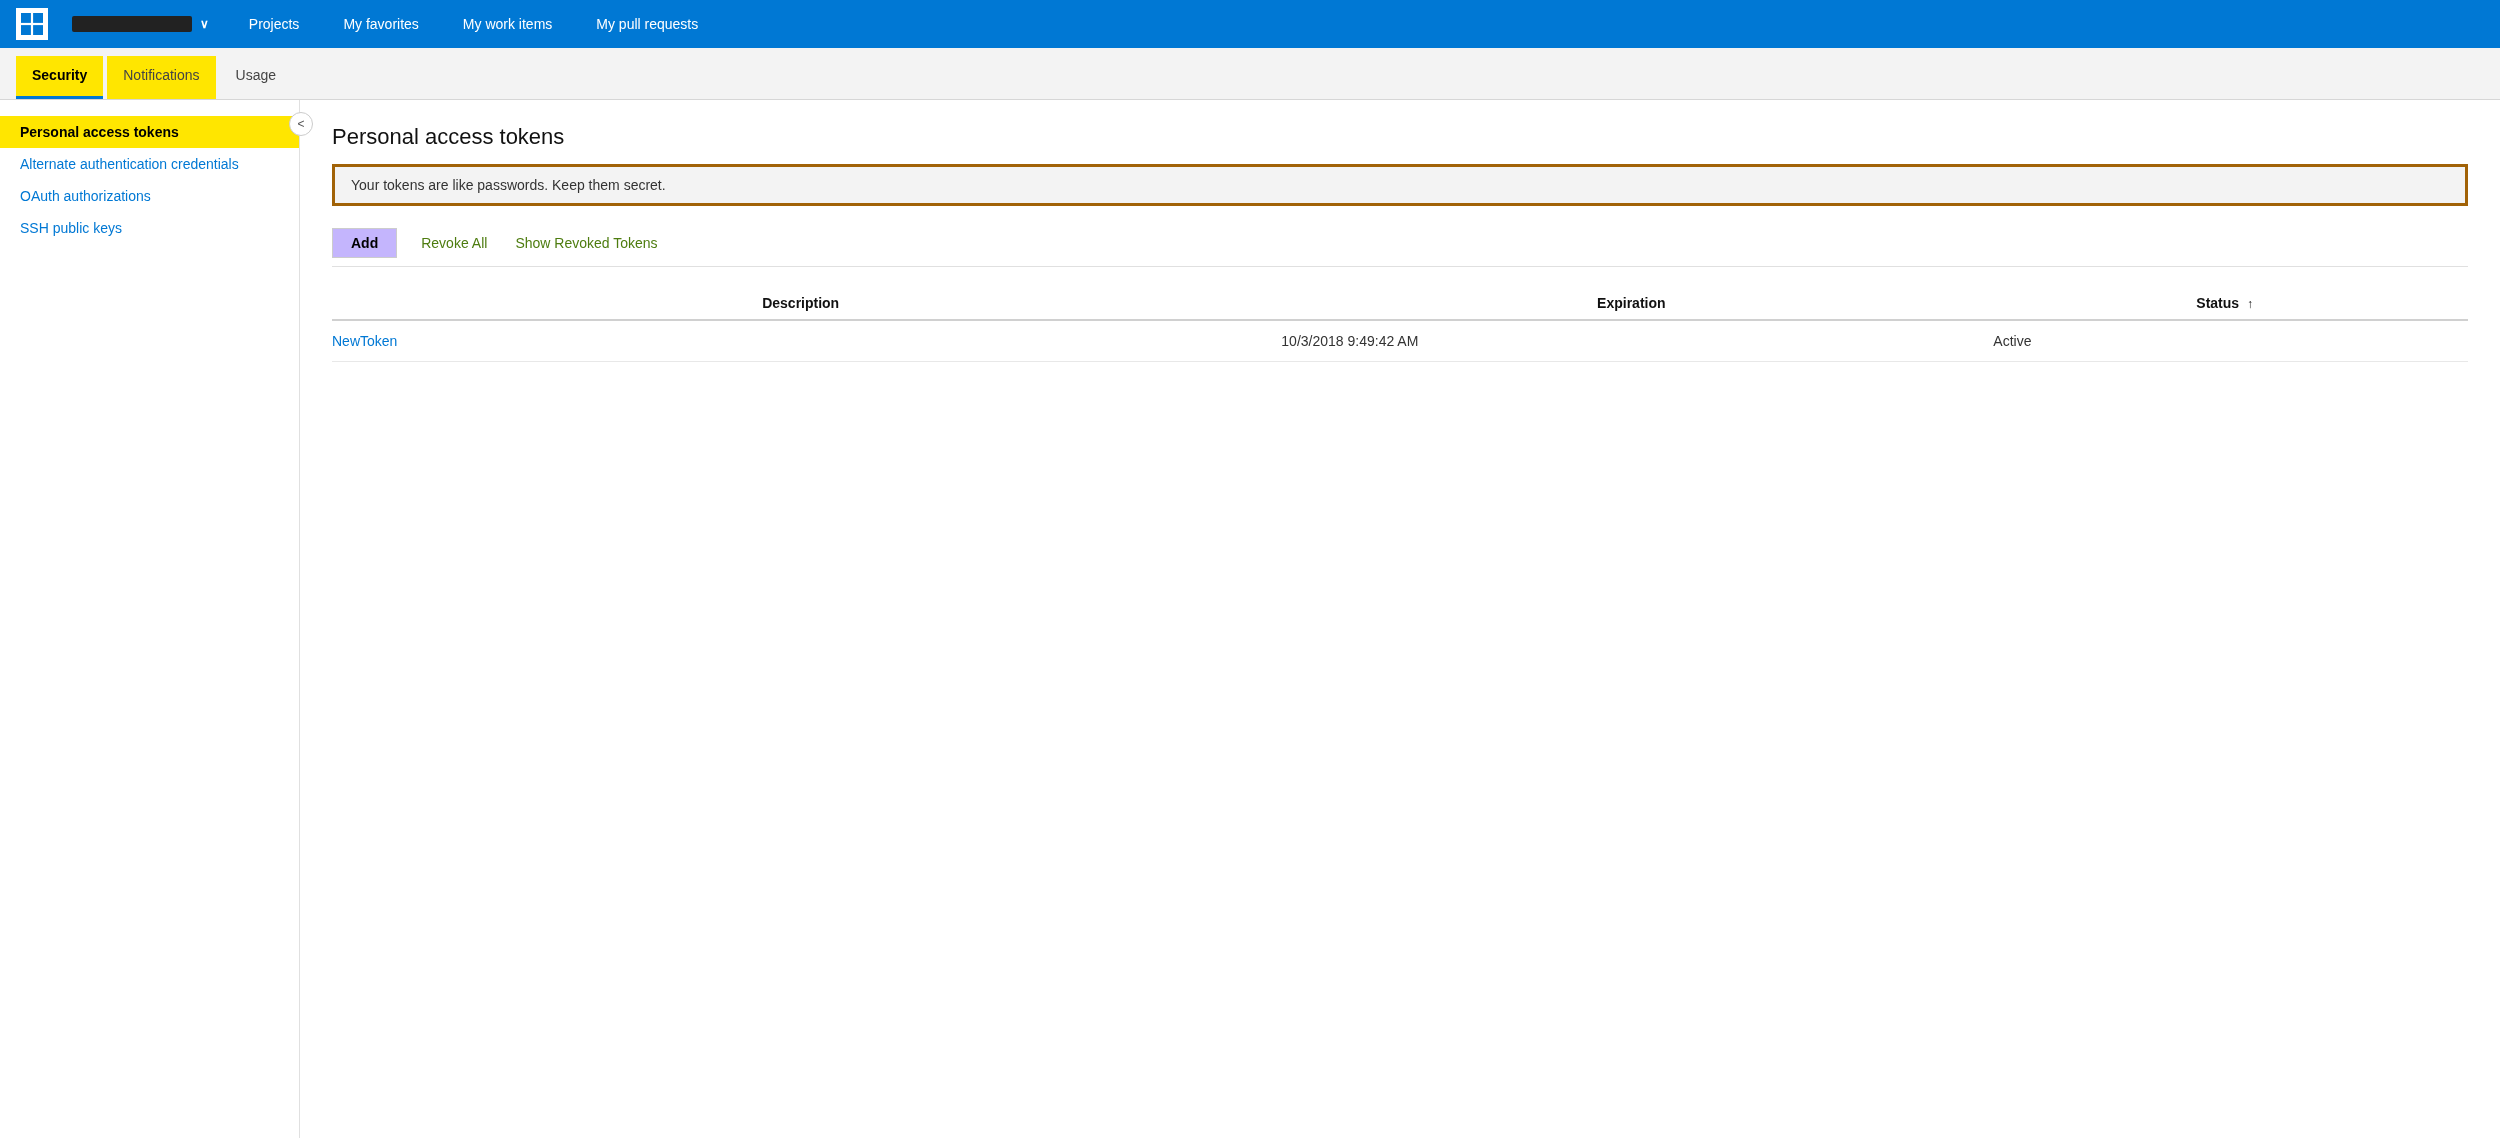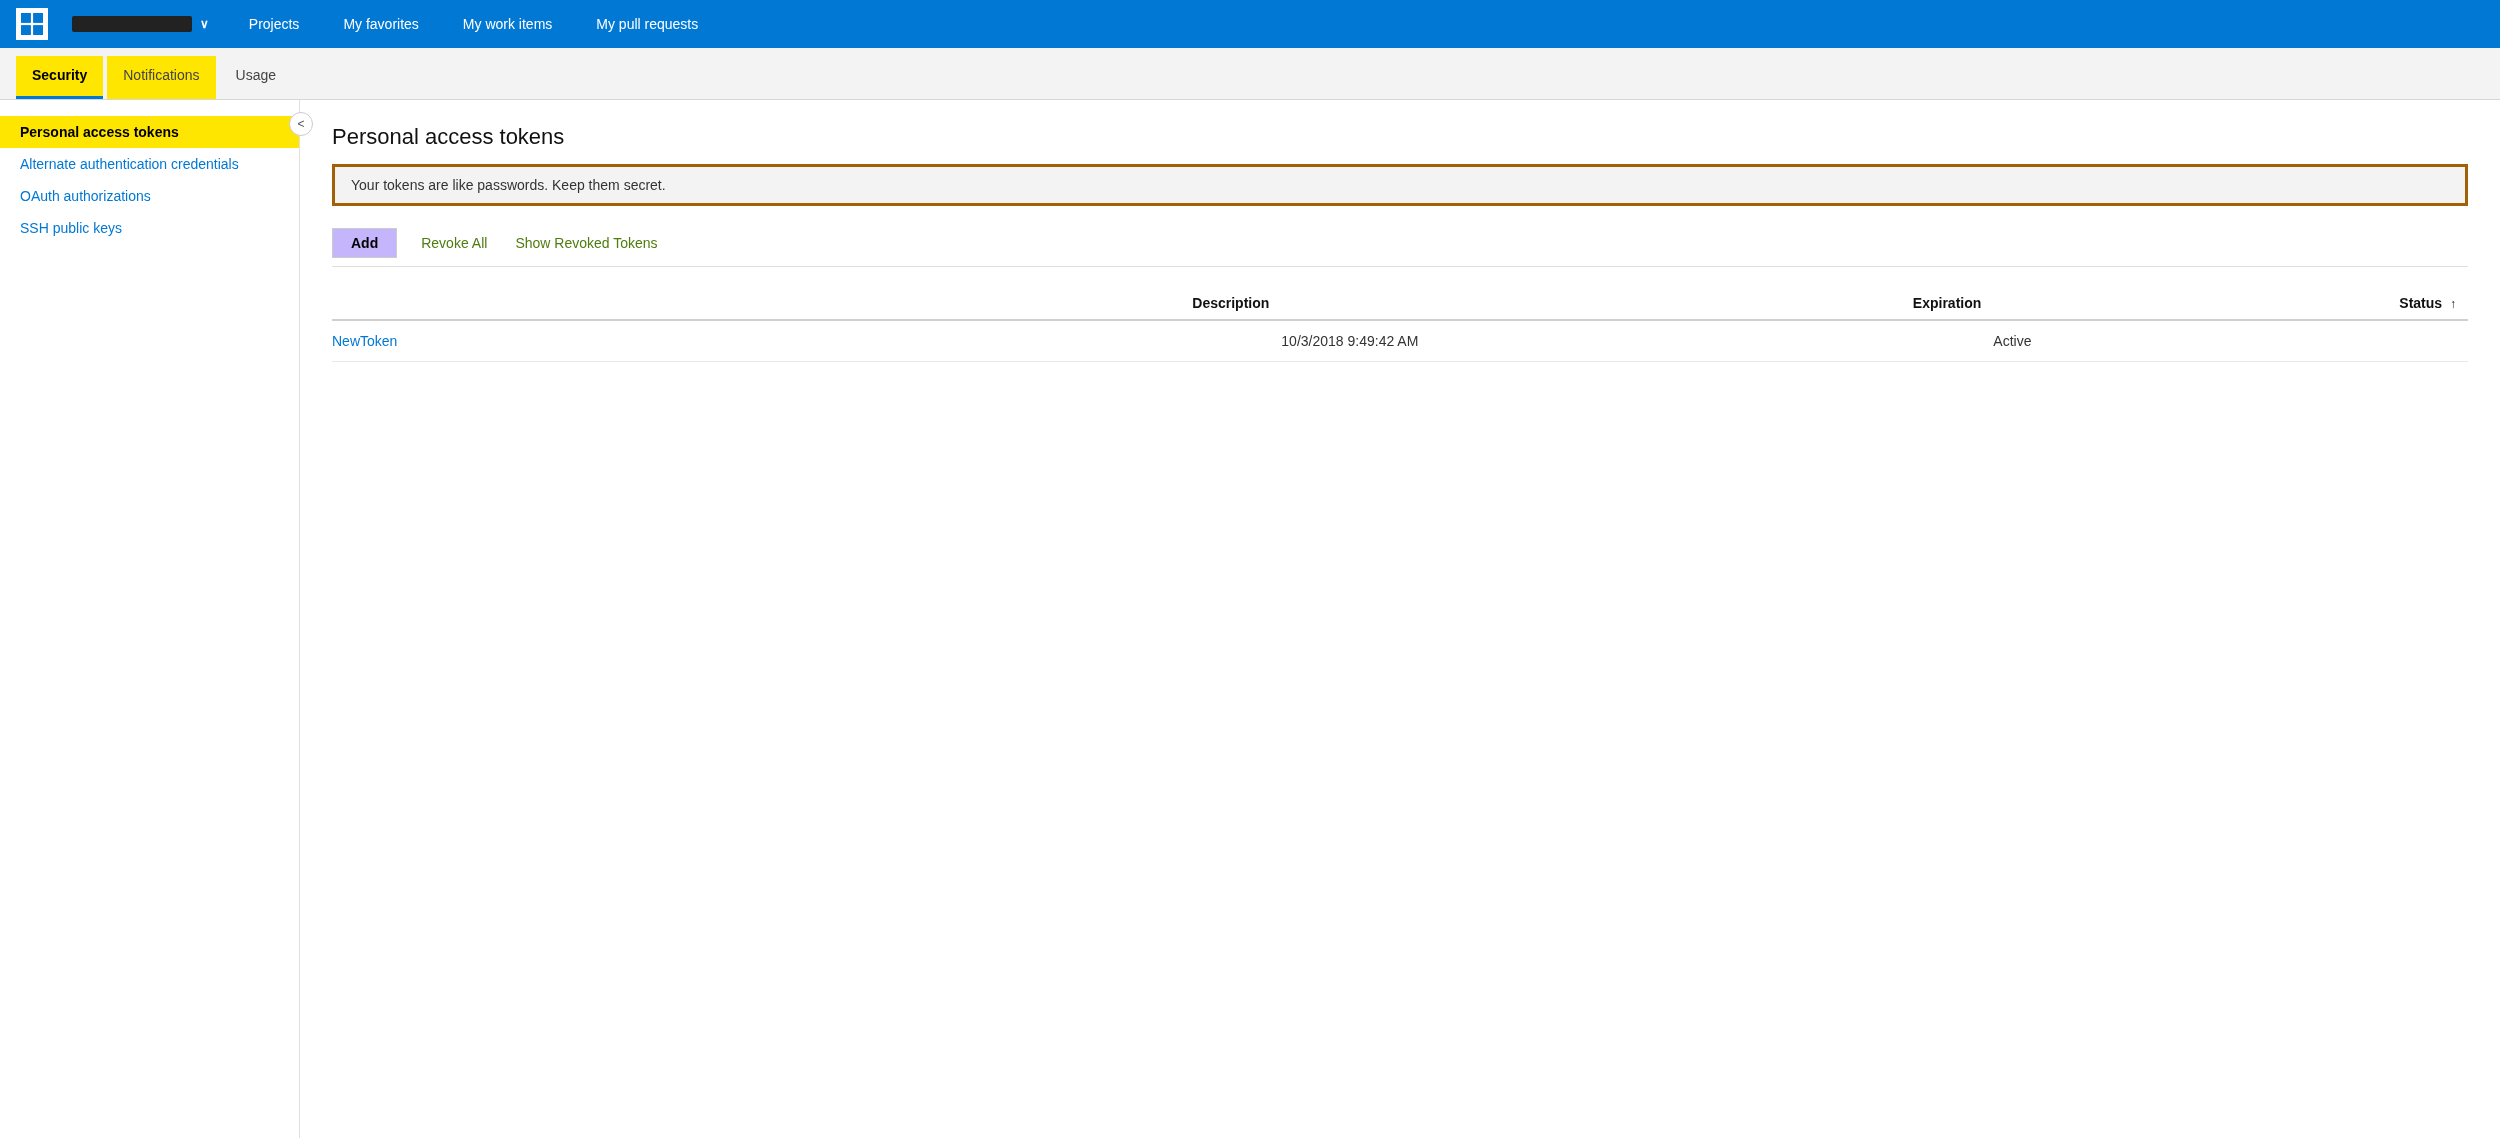--- a/index.html
+++ b/index.html
@@ -185,21 +185,21 @@
       cursor: pointer;
       padding: 6px 4px;
     }
 
     
     .token-table {
       width: 100%;
       border-collapse: collapse;
     }
     .token-table th {
-      text-align: right;
+      text-align: center;
       font-weight: 700;
       font-size: 14px;
       padding: 8px 12px 8px 0;
       border-bottom: 2px solid #d0d0d0;
       color: #111;
       white-space: nowrap;
     }
     .token-table td {
       padding: 12px 12px 12px 0;
       border-bottom: 1px solid #e8e8e8;

